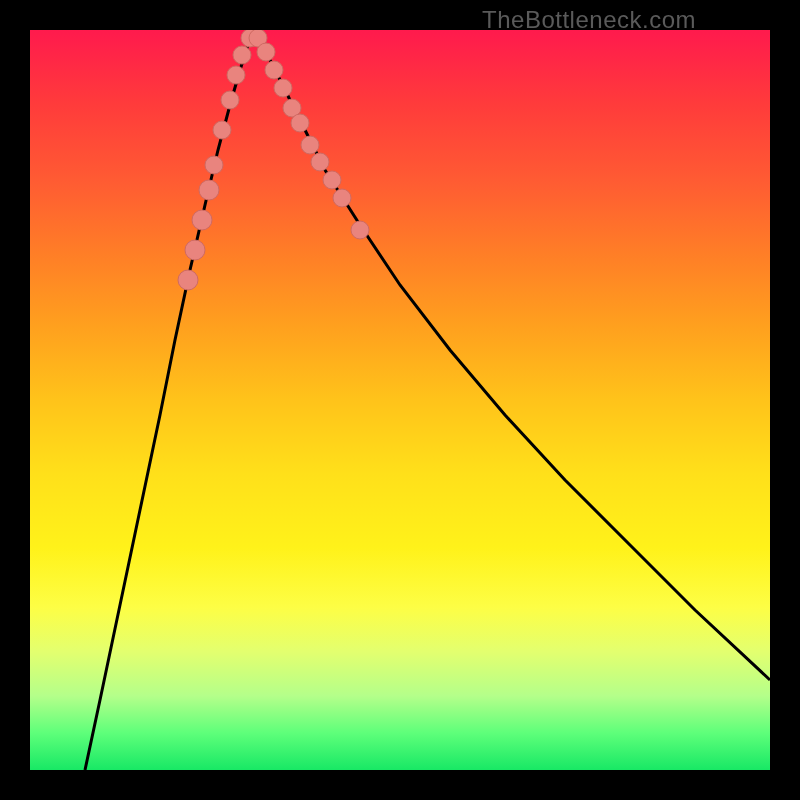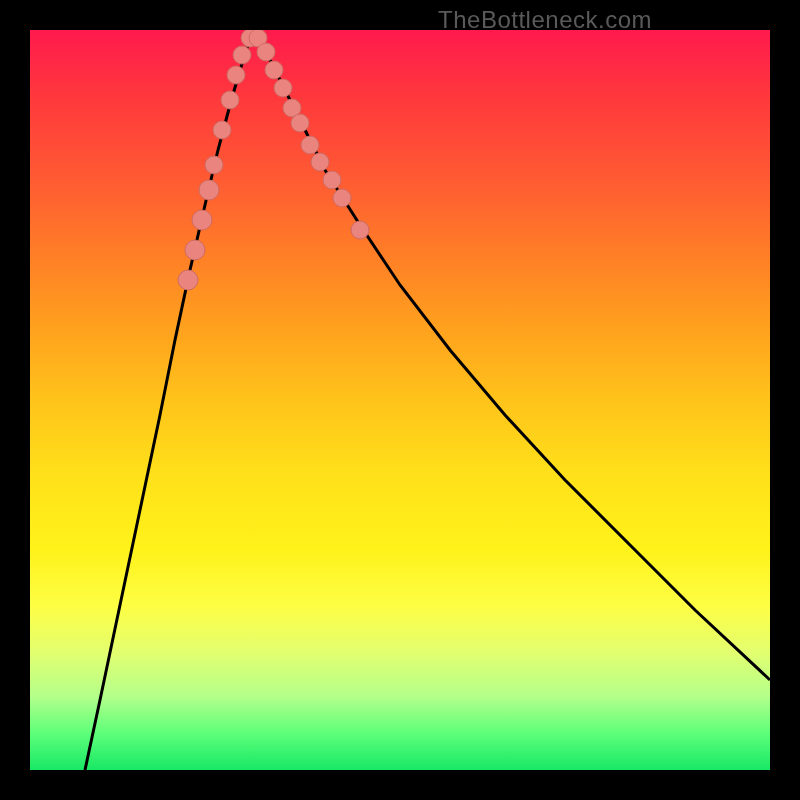--- a/index.html
+++ b/index.html
@@ -8,20 +8,21 @@
     width: 800px;
     height: 800px;
     background: #000;
     font-family: Arial, Helvetica, sans-serif;
     overflow: hidden;
   }
   .stage {
     position: relative;
     width: 664px;
     height: 800px;
+    padding-left: 44px;
   }
   .watermark {
     position: absolute;
     top: 6px;
     right: 12px;
     color: #5a5a5a;
     font-size: 24px;
     font-weight: 500;
     letter-spacing: 0.5px;
     z-index: 50;

